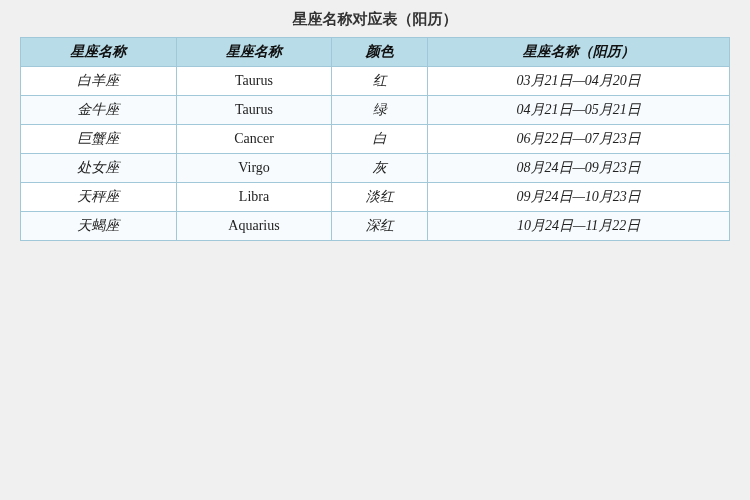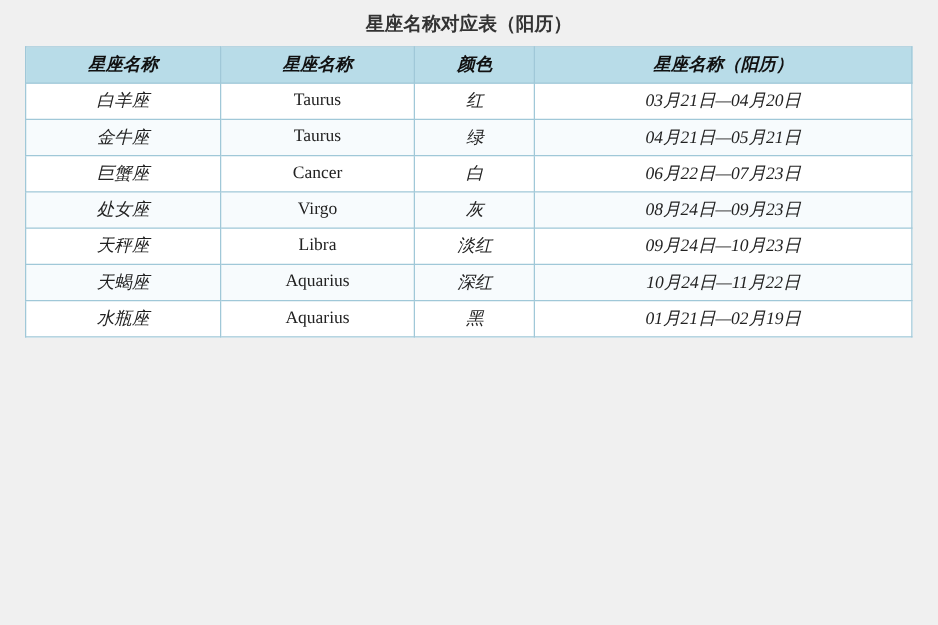--- a/index.html
+++ b/index.html
@@ -118,21 +118,15 @@
           <td>Libra</td>
           <td>淡红</td>
           <td>09月24日—10月23日</td>
         </tr>
         <tr>
           <td>天蝎座</td>
           <td>Aquarius</td>
           <td>深红</td>
           <td>10月24日—11月22日</td>
         </tr>
-        <tr>
-          <td>水瓶座</td>
-          <td>Aquarius</td>
-          <td>黑</td>
-          <td>01月21日—02月19日</td>
-        </tr>
       </tbody>
   </table>
 </div>
 
 </body></html>

